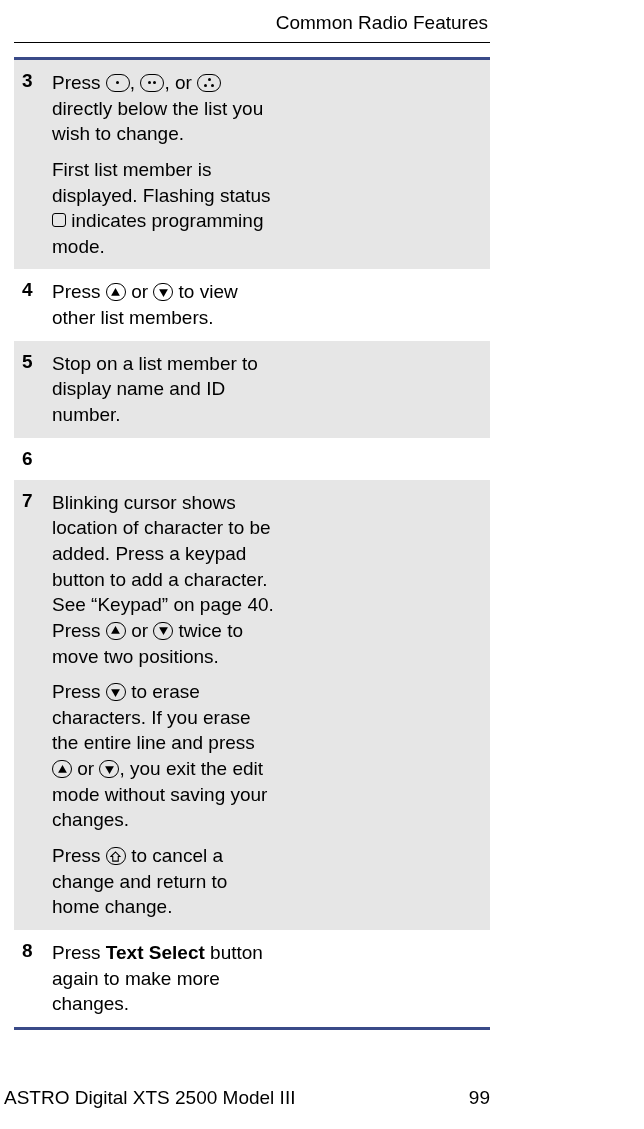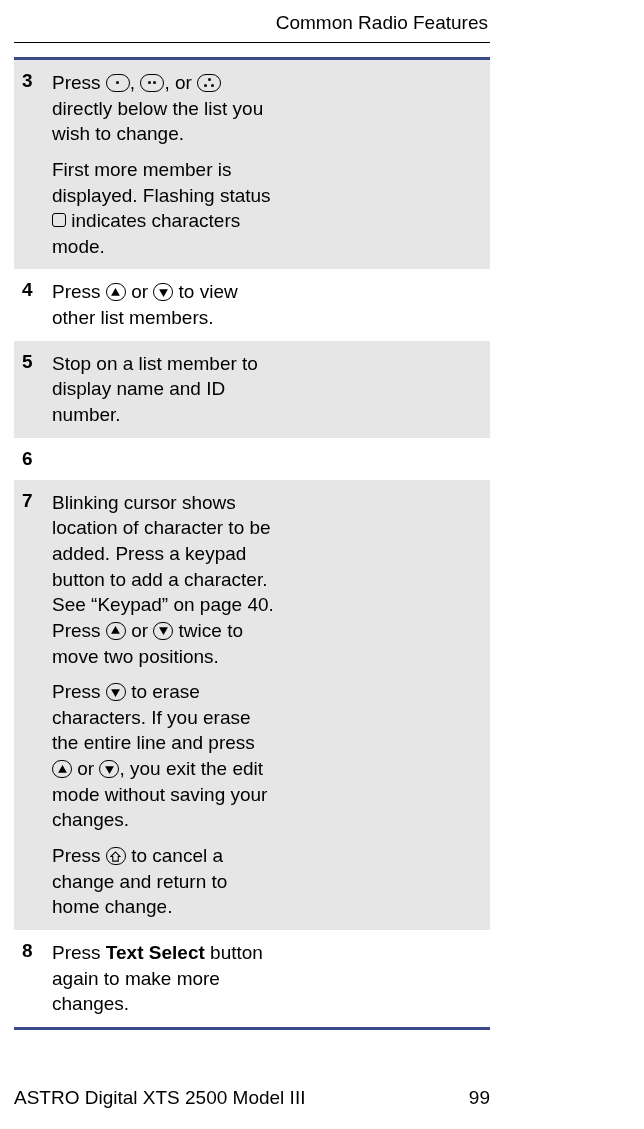--- a/index.html
+++ b/index.html
@@ -120,21 +120,21 @@
   .icon.arrow-up, .icon.arrow-down, .icon.home {
     min-width: 20px;
     padding: 0 3px;
   }
 
   .bold { font-weight: bold; }
 
   .footer {
     position: absolute;
     bottom: 20px;
-    left: 14px;
+    left: 4px;
     right: 22px;
     display: flex;
     justify-content: space-between;
     font-size: 19px;
   }
 </style>
 </head>
 <body>
 
 <div class="page">
@@ -155,21 +155,21 @@
                 <span></span>
                 <span></span>
               </span>
             </span><span>, or </span><span class="icon tri-wrap">
               <span class="tri-grid">
                 <span></span>
                 <span></span>
                 <span></span>
               </span>
             </span><span> directly below the list you wish to change.</span></p>
-          <p><span>First more member is displayed. Flashing status </span><span class="icon square-like"></span><span> indicates characters mode.</span></p>
+          <p><span>First list member is displayed. Flashing status </span><span class="icon square-like"></span><span> indicates programming mode.</span></p>
         </div>
       </div>
       <div class="step">
         <div class="step-num">4</div>
         <div class="step-body">
           <p><span>Press </span><span class="icon arrow-up">
               <svg viewBox="0 0 10 10">
                 <polygon points="5,1 9,8 1,8" fill="#000"></polygon>
               </svg>
             </span><span> or </span><span class="icon arrow-down">

